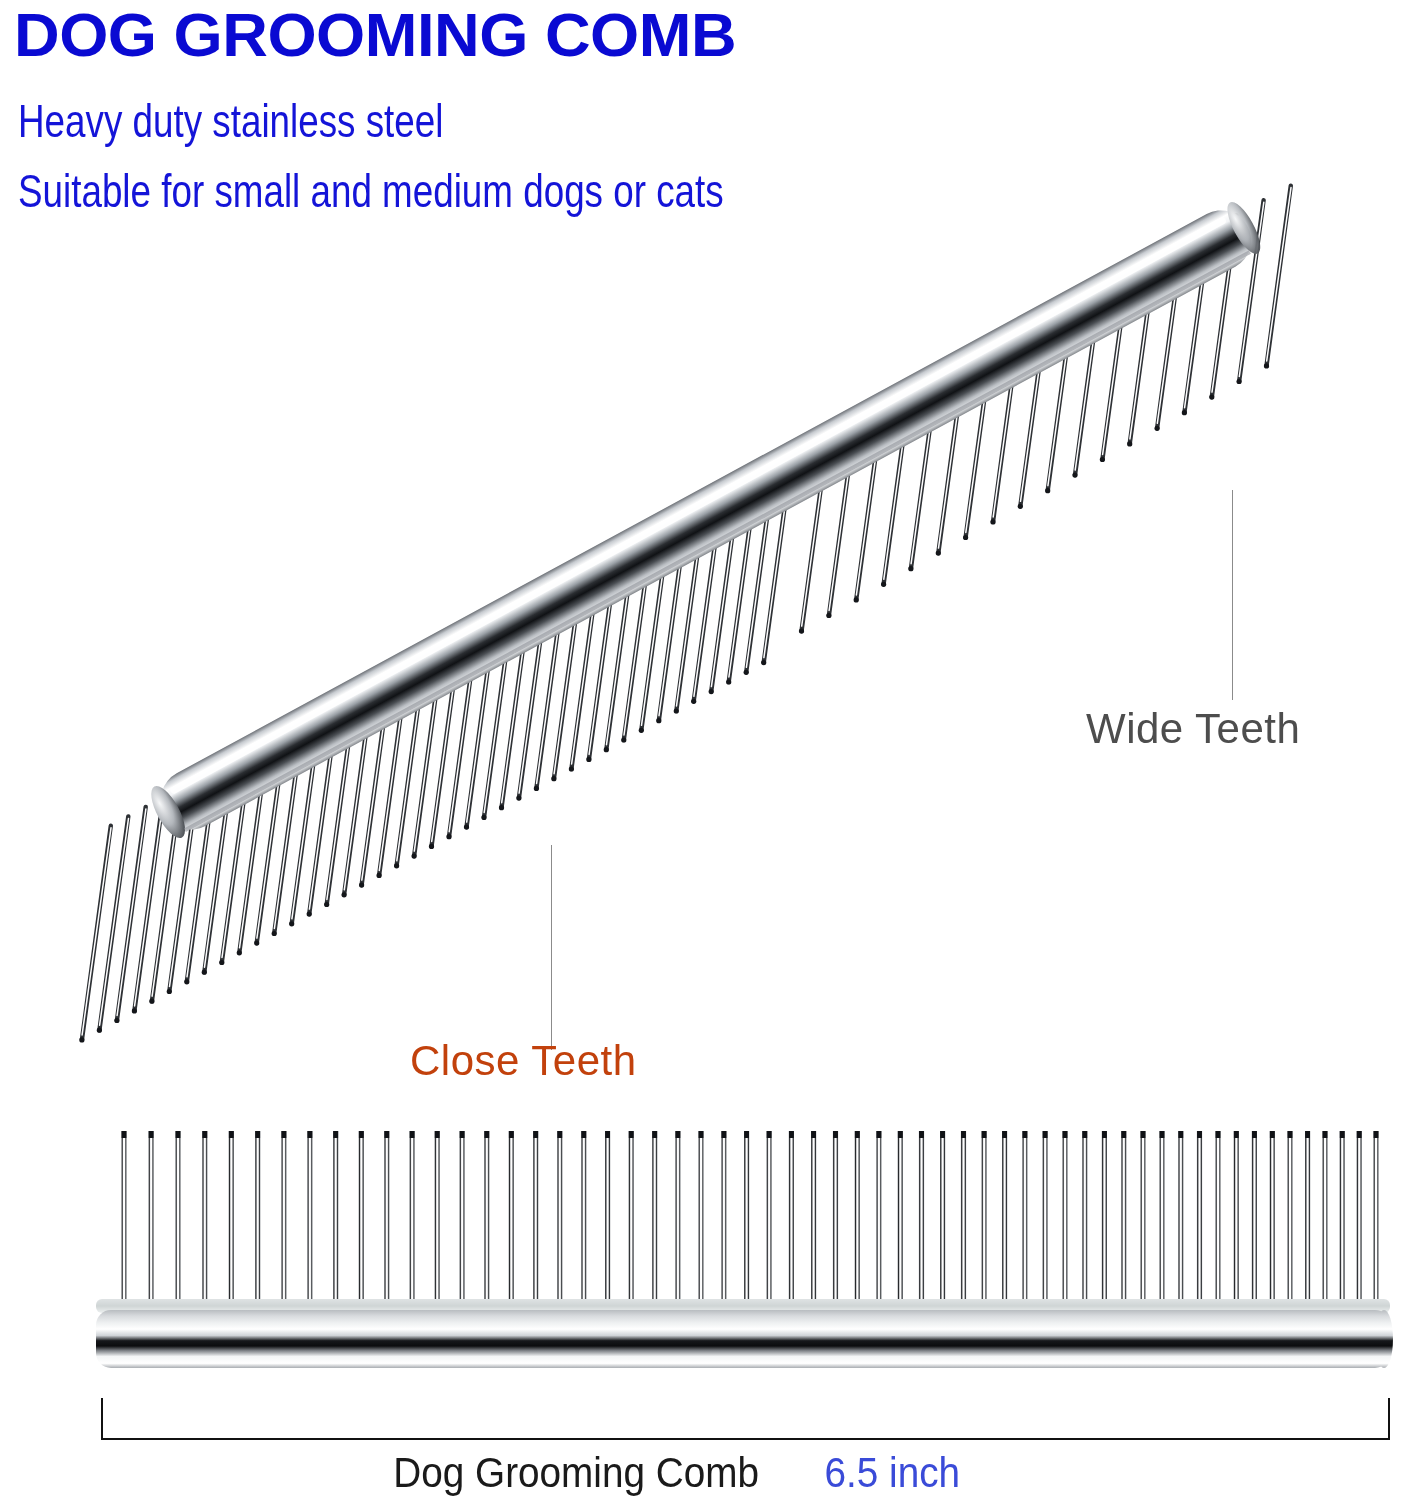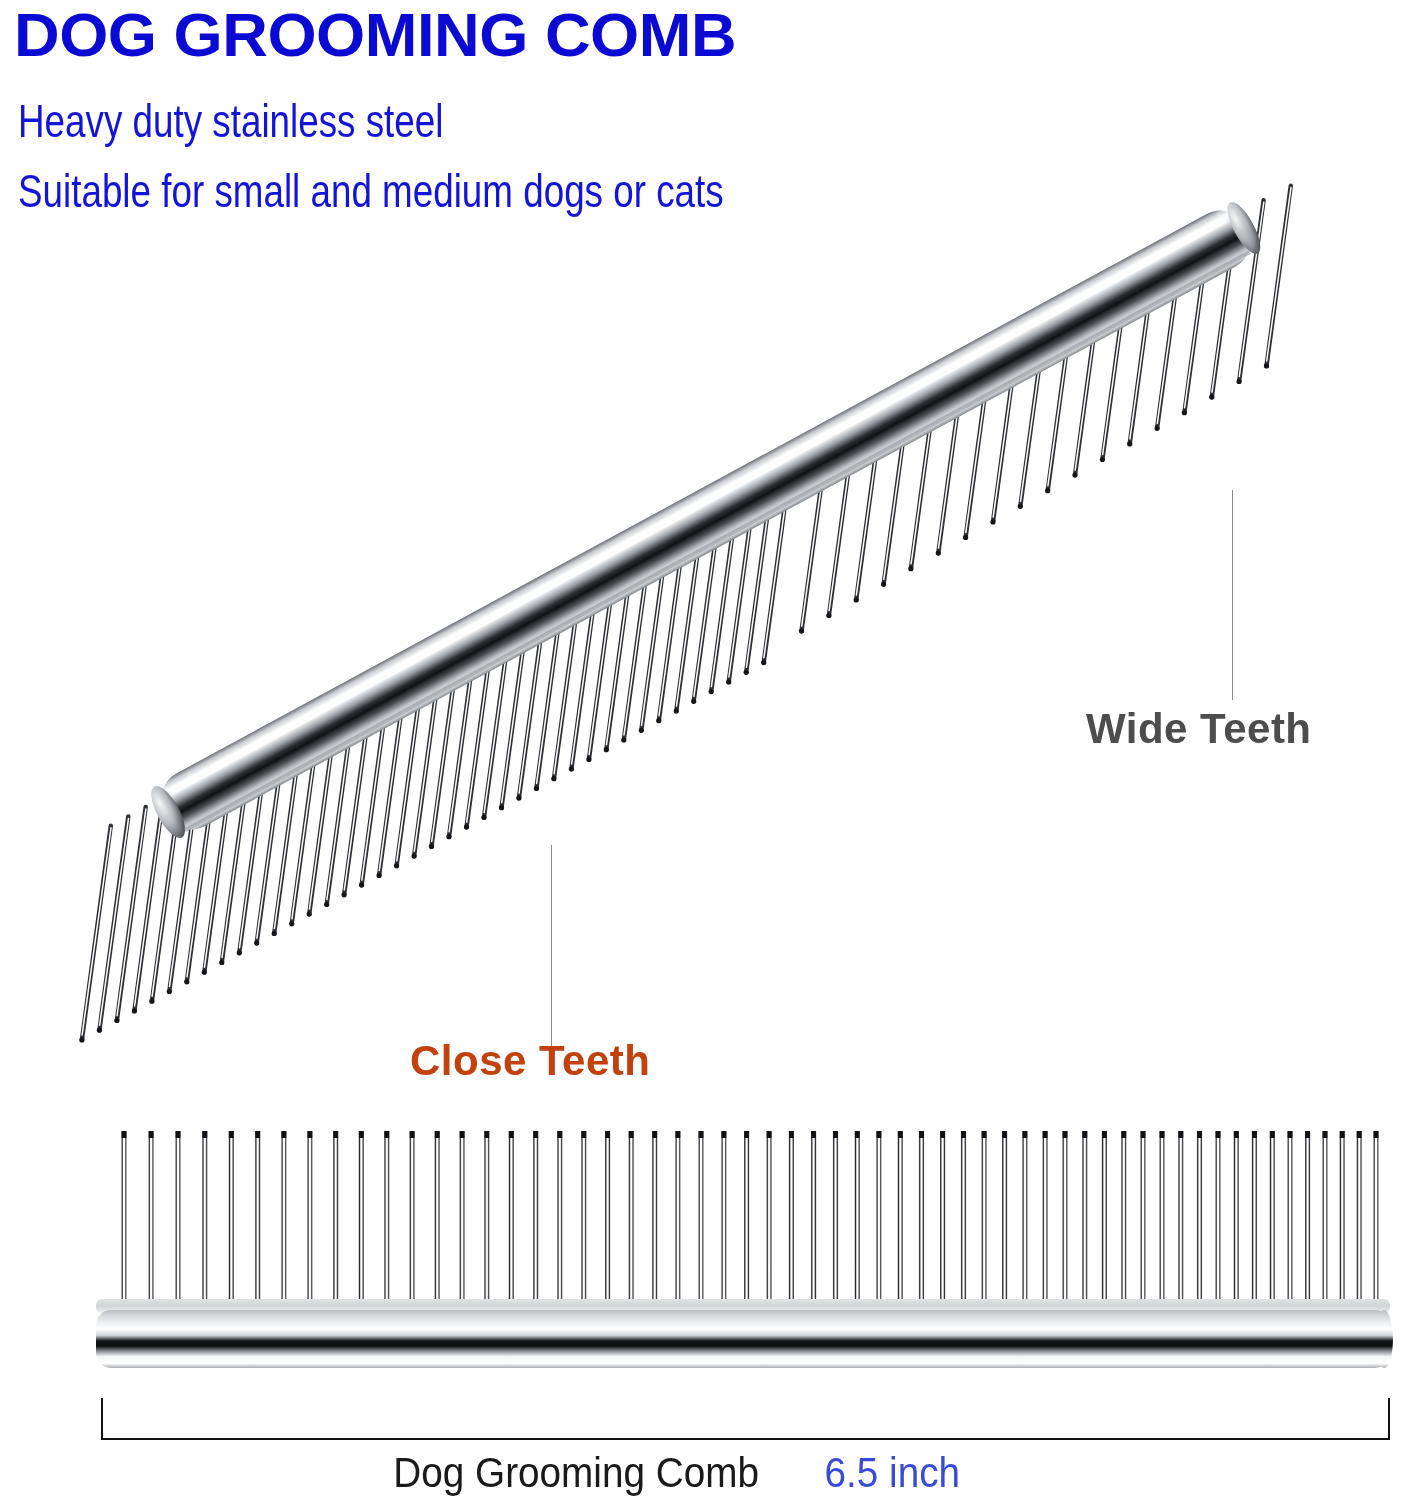--- a/index.html
+++ b/index.html
@@ -27,21 +27,21 @@
   }
   .sub2{
     position:absolute;left:18px;top:166px;
     font-size:46px;line-height:50px;font-weight:400;
     transform:scaleX(0.80);transform-origin:left top;
     white-space:nowrap;
   }
 
   
   .callout{
-    position:absolute;font-weight:bold;font-size:42px;
+    position:absolute;font-weight:normal;font-size:42px;
     letter-spacing:0.5px;white-space:nowrap;
   }
   .callout.wide{left:1086px;top:705px;}
   .callout.close{left:410px;top:1037px;}
   .leader{position:absolute;width:1px;background:#8b8b8b;}
   .leader.wide{left:1232px;top:490px;height:210px;}
   .leader.close{left:551px;top:845px;height:205px;}
 
   
   .bracket{position:absolute;left:101px;top:1398px;width:1289px;height:42px;}

